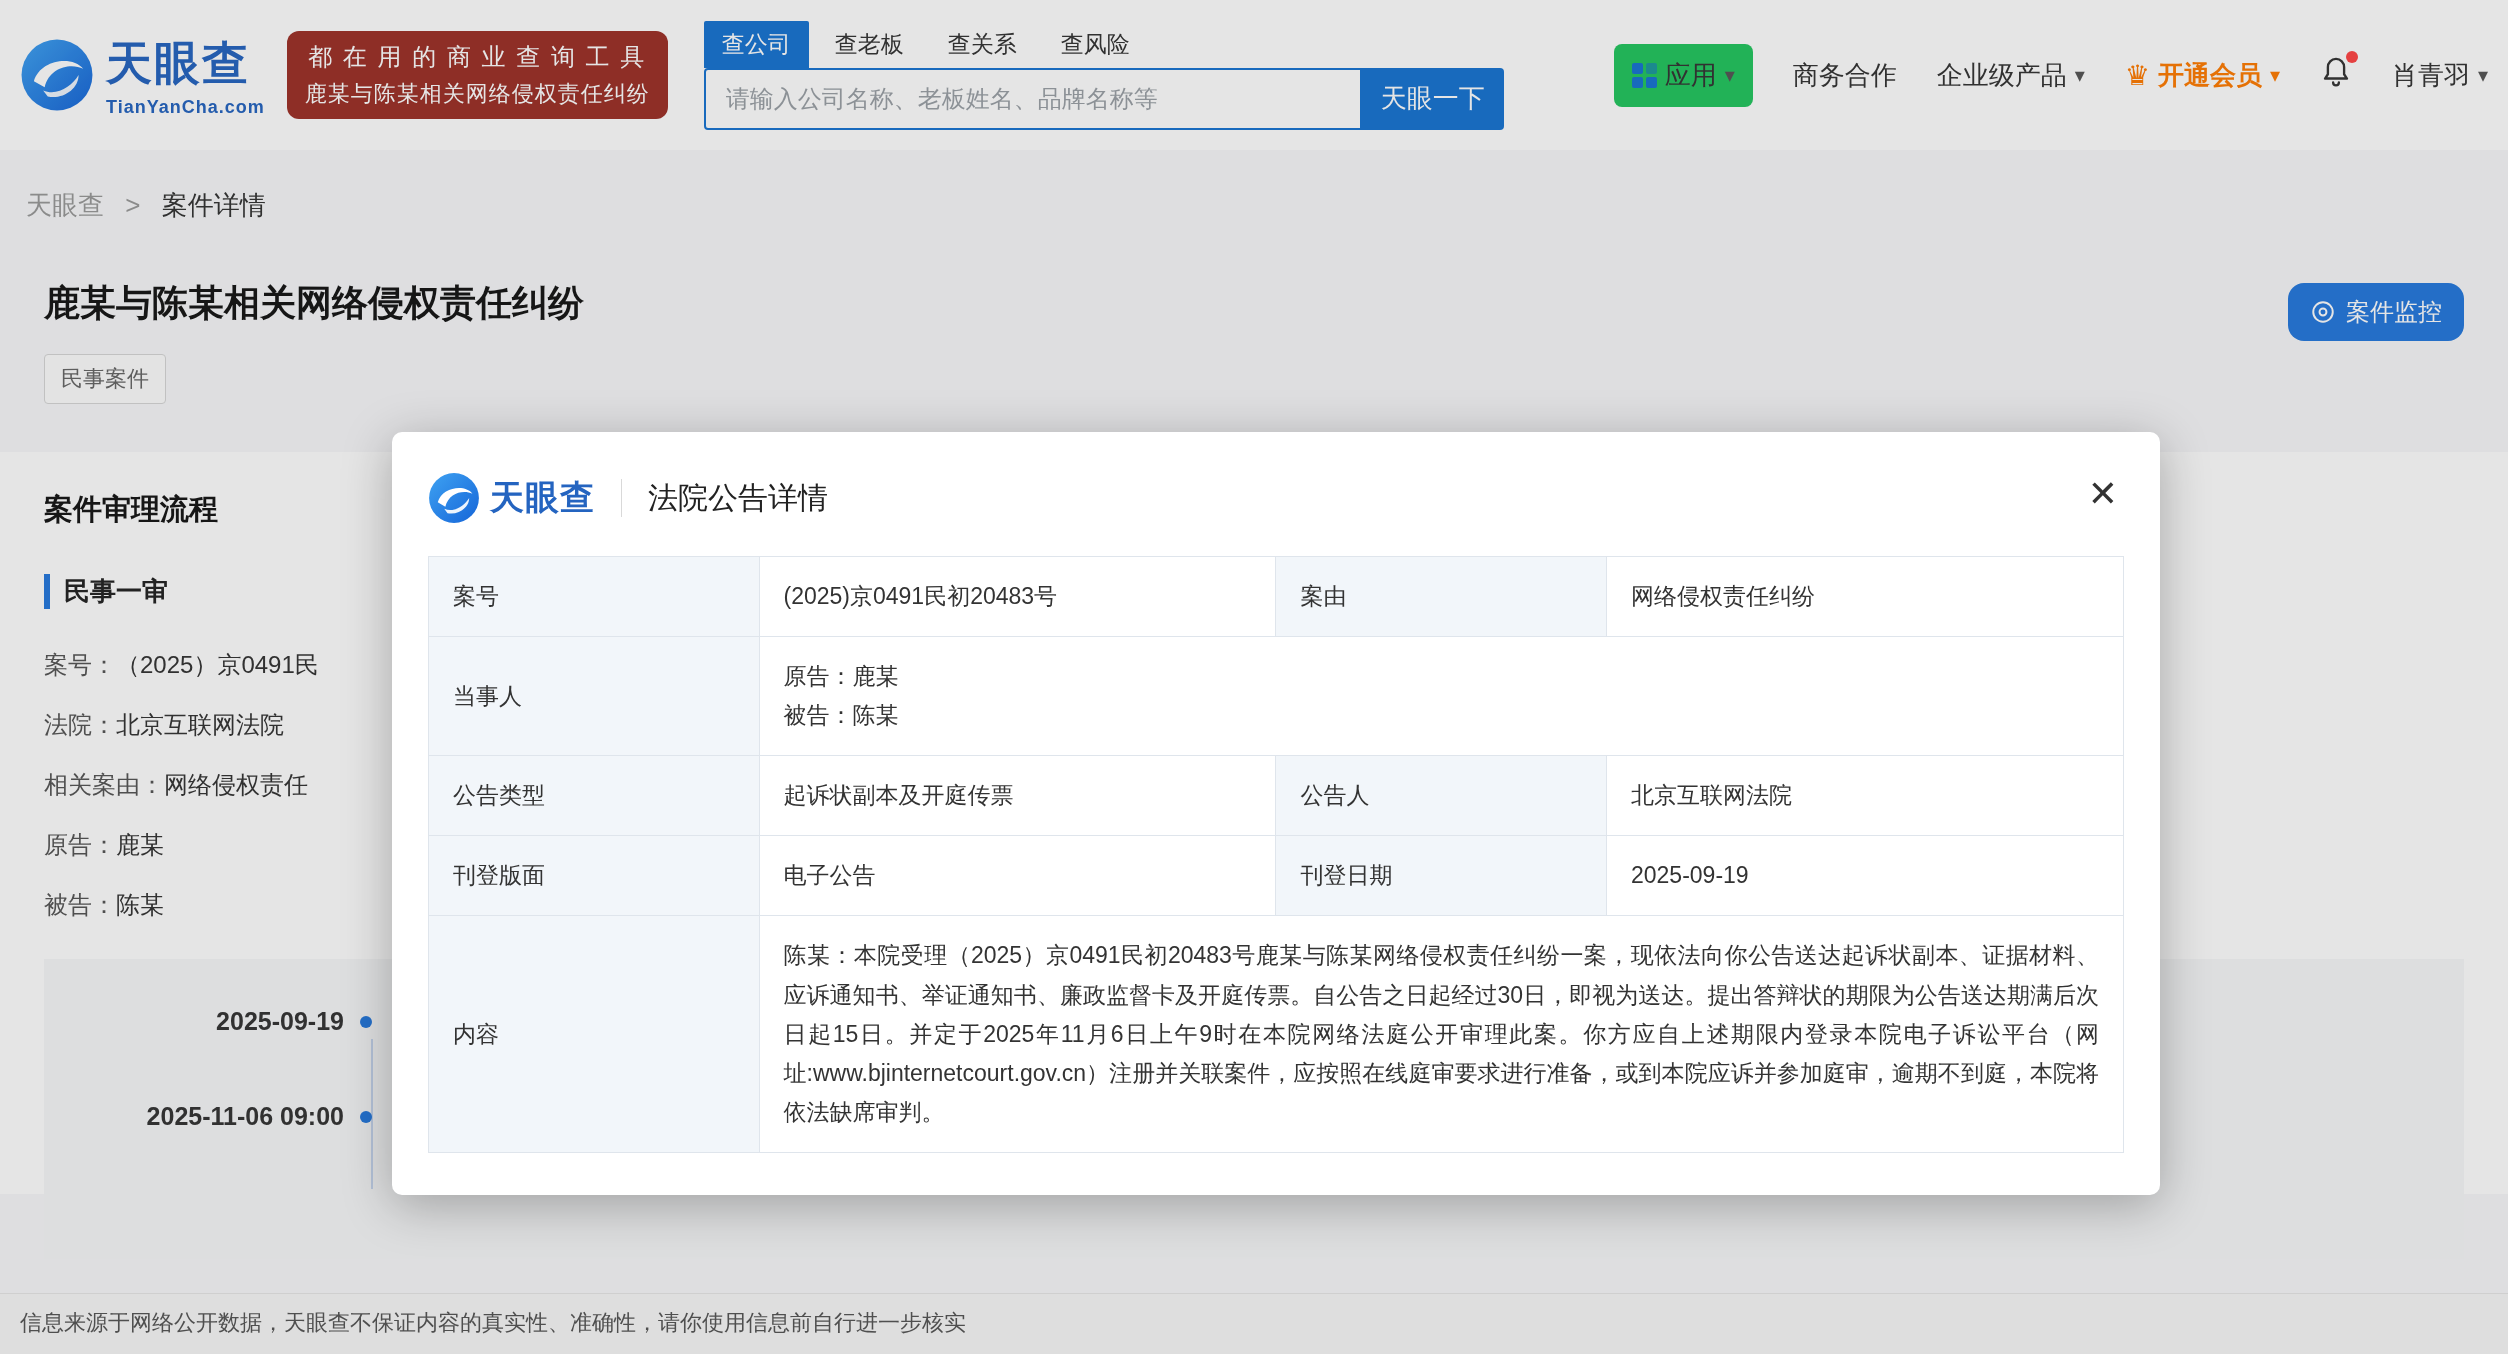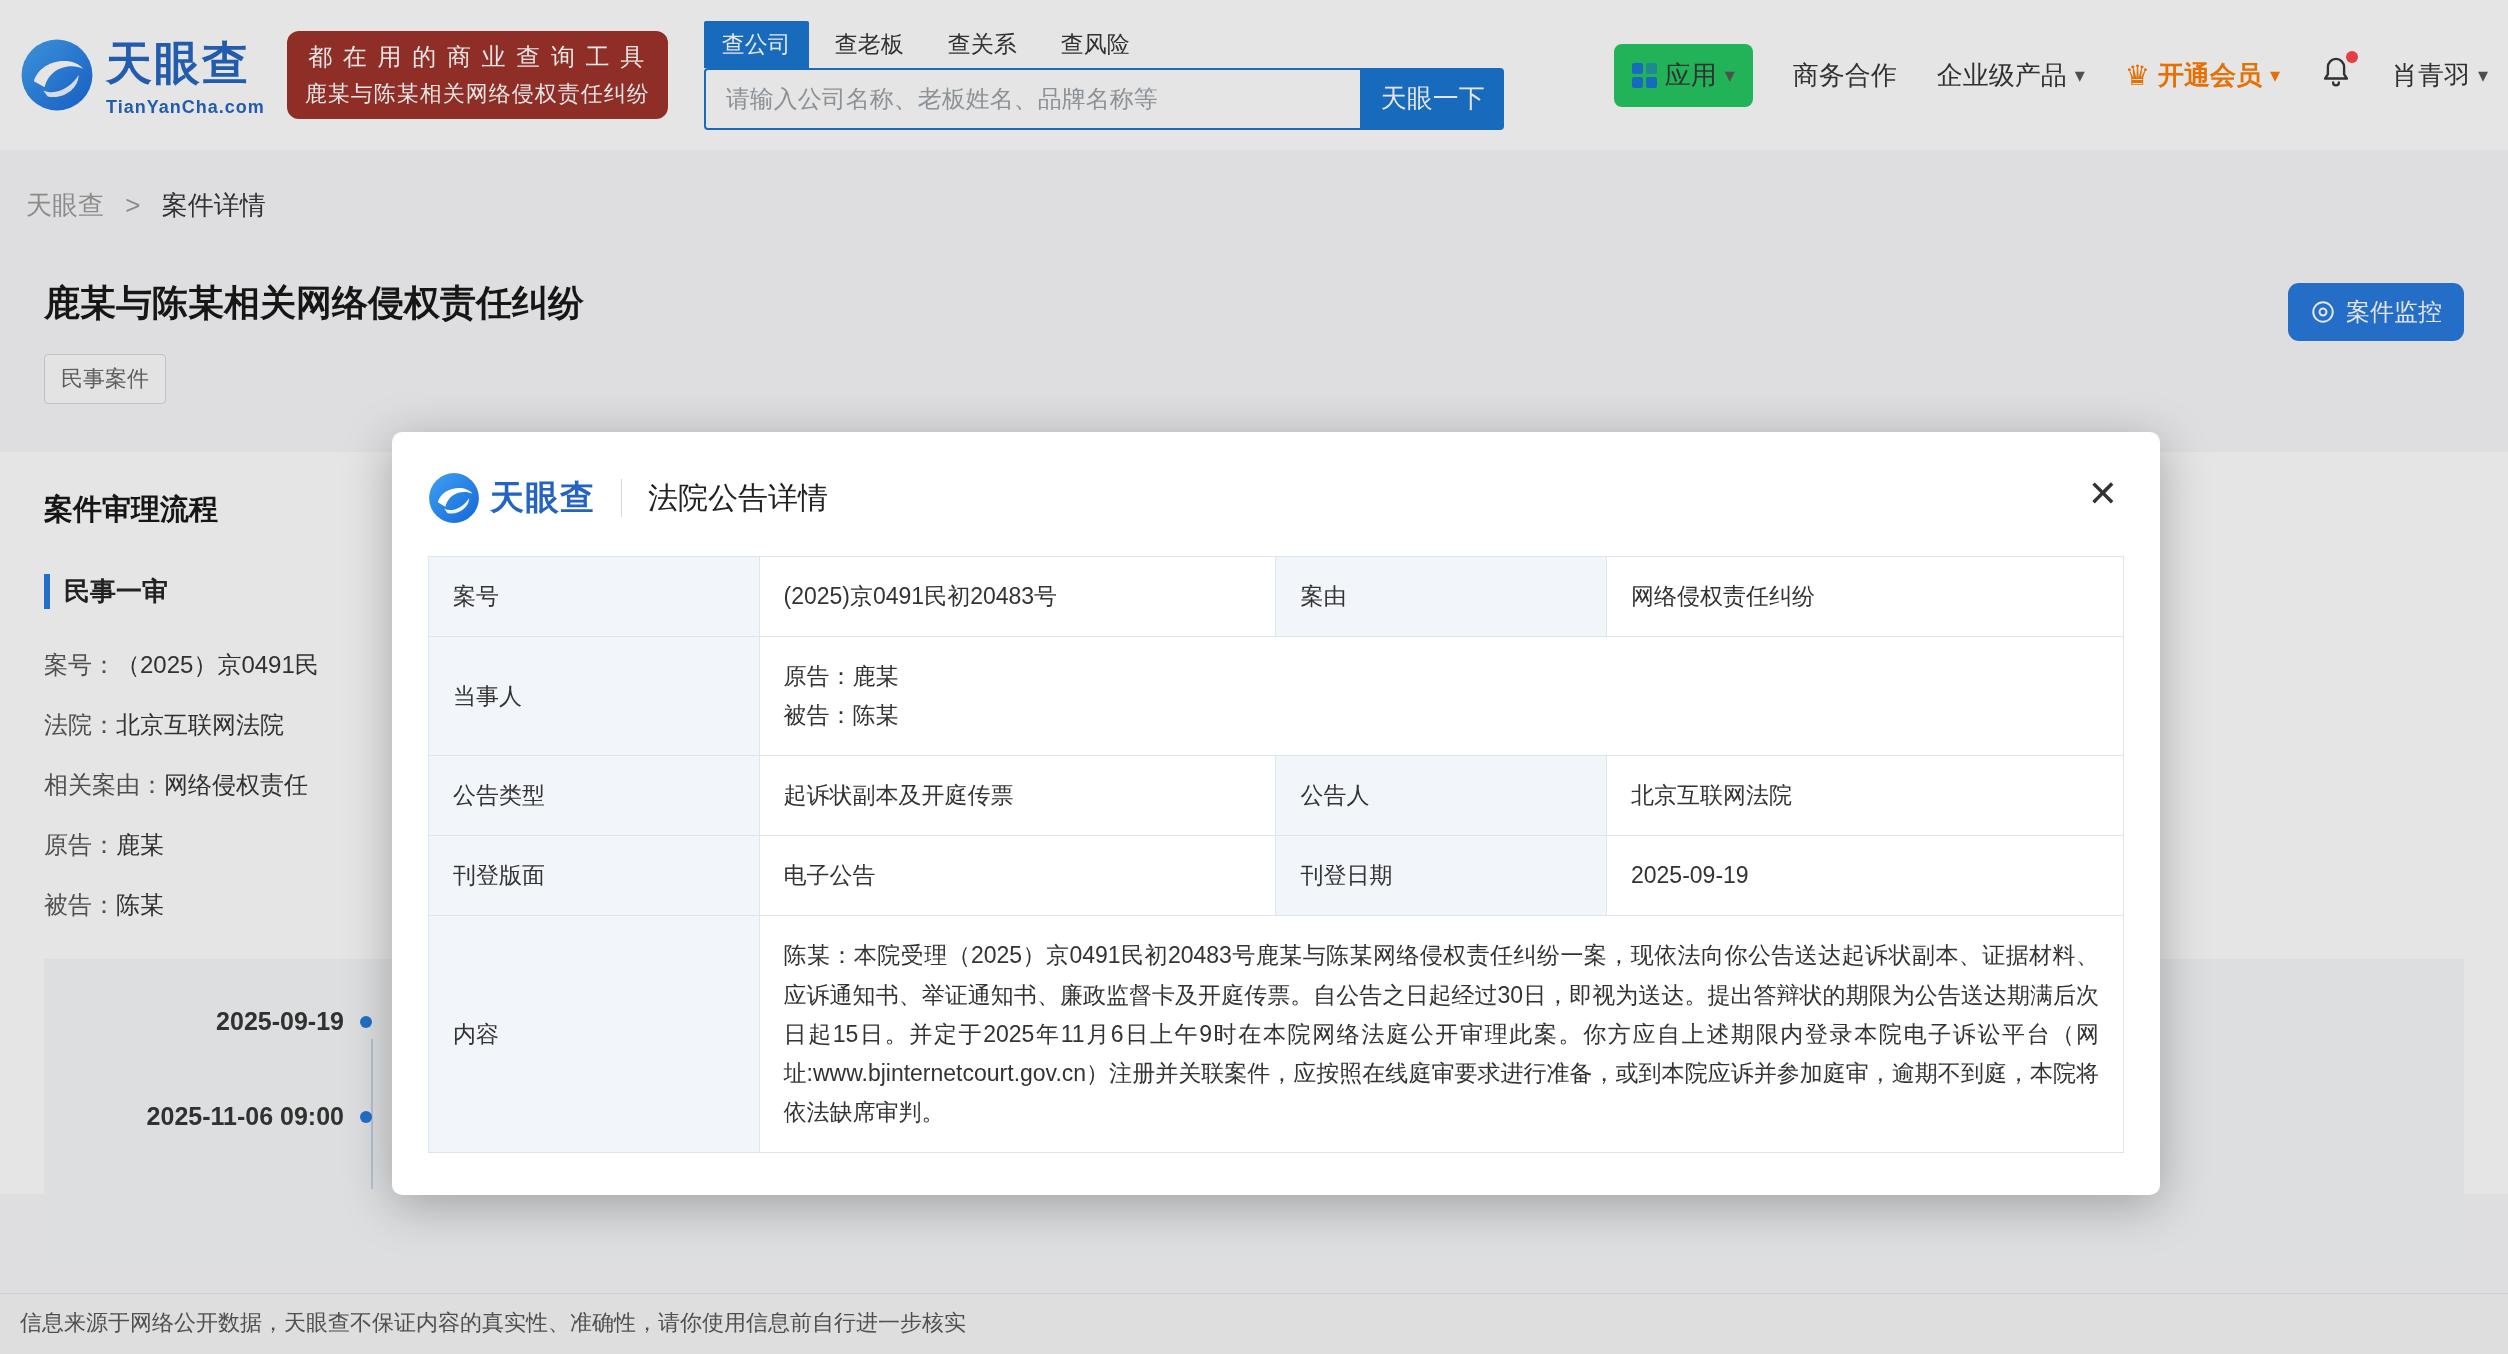--- a/index.html
+++ b/index.html
@@ -43,21 +43,21 @@
   
   .breadcrumb { padding:38px 26px 26px; font-size:26px; }
   .crumb-home { color:#999; cursor:pointer; }
   .crumb-sep { color:#999; margin:0 14px; }
   .crumb-cur { color:#333; }
 
   
   .case-header { position:relative; padding:30px 44px 34px; }
   .case-title { font-size:36px; font-weight:bold; color:#141414; }
   .case-tag { display:inline-block; margin-top:26px; font-size:22px; color:#666; border:1px solid #d6d6d6; background:#fdfdfd; border-radius:4px; padding:9px 16px;font-family:Liberation Serif, serif; }
-  .monitor-btn { position:absolute; right:44px; top:34px; display:flex; align-items:center; gap:10px; background:#2478dd; color:#fff; border:none; font-size:24px; padding:13px 22px; border-radius:11px; cursor:pointer; font-family:"Liberation Sans","DejaVu Sans",sans-serif; }
+  .monitor-btn { position:absolute; right:44px; top:34px; display:flex; align-items:center; gap:10px; background:#2478dd; color:#fff; border:none; font-size:24px; padding:13px 22px; border-radius:16px; cursor:pointer; font-family:"Liberation Sans","DejaVu Sans",sans-serif; }
 
   
   .case-card { background:#fff; margin-top:14px; padding:38px 44px 0; height:742px; }
   .card-title { font-size:29px; font-weight:bold; color:#141414; }
   .trial-stage { margin-top:44px; font-size:26px; font-weight:bold; color:#222; border-left:6px solid #2478dd; padding-left:14px; }
   .case-fields { margin-top:26px; }
   .field-line { font-size:24px; color:#333; line-height:60px; white-space:nowrap; }
   .field-line .fl-label { color:#555; }
 
   .timeline { background:#f6f7f9; margin-top:24px; padding:48px 0 0; height:300px; position:relative; }

